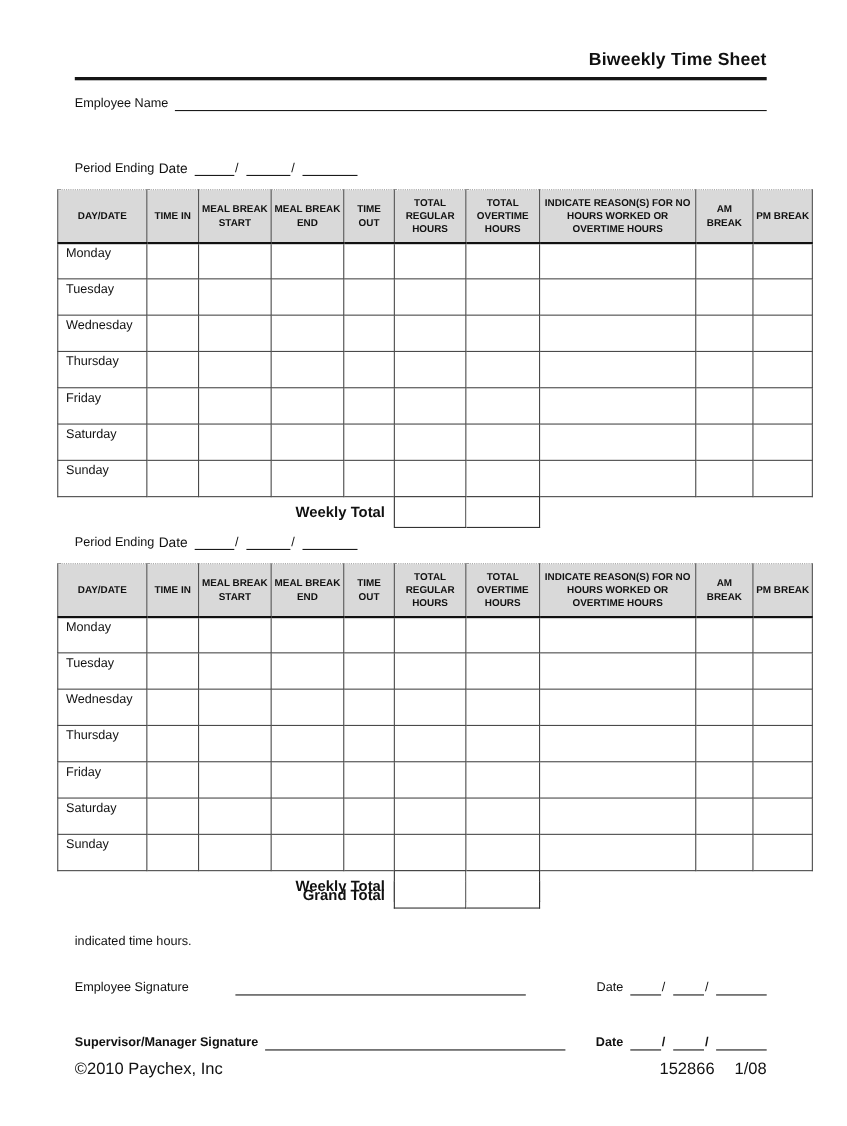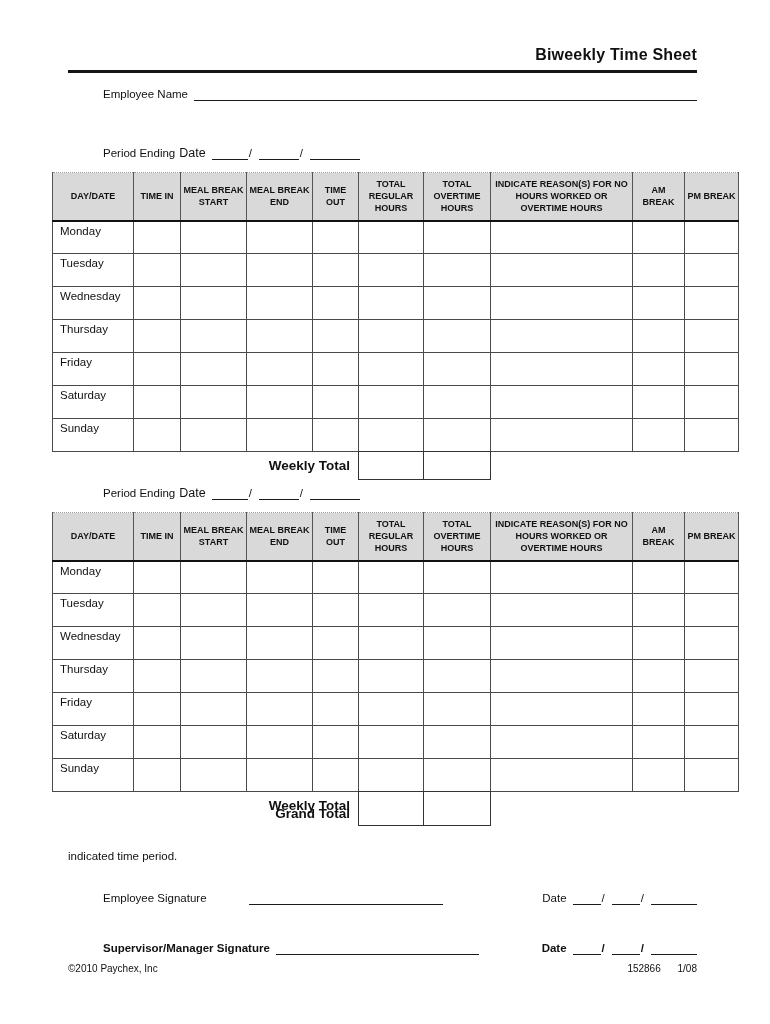--- a/index.html
+++ b/index.html
@@ -6,21 +6,21 @@
   .page{position:relative;width:770px;height:1024px;background:#fff;overflow:hidden;
         font-family:"Liberation Sans","DejaVu Sans",sans-serif;color:#111;}
   .abs{position:absolute;}
 
   
   #title{top:46px;left:68px;width:629px;text-align:right;font-size:16px;font-weight:700;letter-spacing:.2px;}
   #rule{top:70px;left:68px;width:629px;height:3px;background:var(--rule,#151515);}
 
   
   .frow{display:flex;align-items:flex-end;font-size:11.5px;}
-  .frow .lbl{white-space:nowrap;line-height:14px;margin-left:35px;}
+  .frow .lbl{white-space:nowrap;line-height:14px;}
   .blank{border-bottom:1px solid #1a1a1a;height:13px;margin-left:6px;}
   .blank.grow{flex:1;}
   .slash{margin:0 1px;line-height:13px;}
   #row-name{top:87px;left:68px;width:629px;}
   #row-number{top:115px;left:68px;width:629px;}
   #row-number .num-blank{width:258px;}
   #row-number .dept-lbl{margin-left:20px;}
   .period-row{left:68px;width:629px;}
   #period1{top:146px;}
   #period2{top:486px;}
@@ -46,21 +46,21 @@
   .tot-cell.c2{width:66px;border-left:none;}
   #wt1{top:451px;} #wt1 .tot-cell{height:27px;} #wt1 .tot-label{line-height:29px;}
   #wt2{top:791px;} #wt2 .tot-cell{height:27px;} #wt2 .tot-label{line-height:29px;}
   #gt2{top:801px;} #gt2 .tot-cell{height:24px;border-top:none;} #gt2 .tot-label{line-height:25px;}
 
   
   #cert{top:849px;left:68px;width:676px;font-size:11.5px;line-height:1.32;}
   .sig-row{left:68px;width:629px;}
   #sig1{top:891px;gap:36px;} #sig2{top:941px;font-weight:bold;}
   .date-group{display:flex;align-items:flex-end;margin-left:28px;}
-  #footer{top:963px;left:68px;width:629px;display:flex;justify-content:space-between;font-size:10px;}
+  #footer{top:963px;left:68px;width:629px;display:flex;justify-content:space-between;font-size:15px;}
   #footer .right span{margin-left:14px;}
 </style>
 </head>
 <body>
 
 <div class="page">
 
   <div class="abs" id="title">Biweekly Time Sheet</div>
   <div class="abs" id="rule"></div>
 
@@ -338,21 +338,21 @@
 
   <div class="tot-row" id="gt2">
     <div class="tot-label">Grand Total</div>
     <div class="tot-cells">
       <div class="tot-cell"></div>
       <div class="tot-cell c2"></div>
     </div>
   </div>
 
   <div class="abs" id="cert">
-    <div>indicated time period.</div>
+    <div>indicated time hours.</div>
   </div>
 
   <div class="abs frow sig-row" id="sig1">
     <span class="lbl">Employee Signature</span>
     <span class="blank grow"></span>
     <span class="date-group">
       <span class="lbl">Date</span>
       <span class="blank b28"></span>
       <span class="slash">/</span>
       <span class="blank b28"></span>

